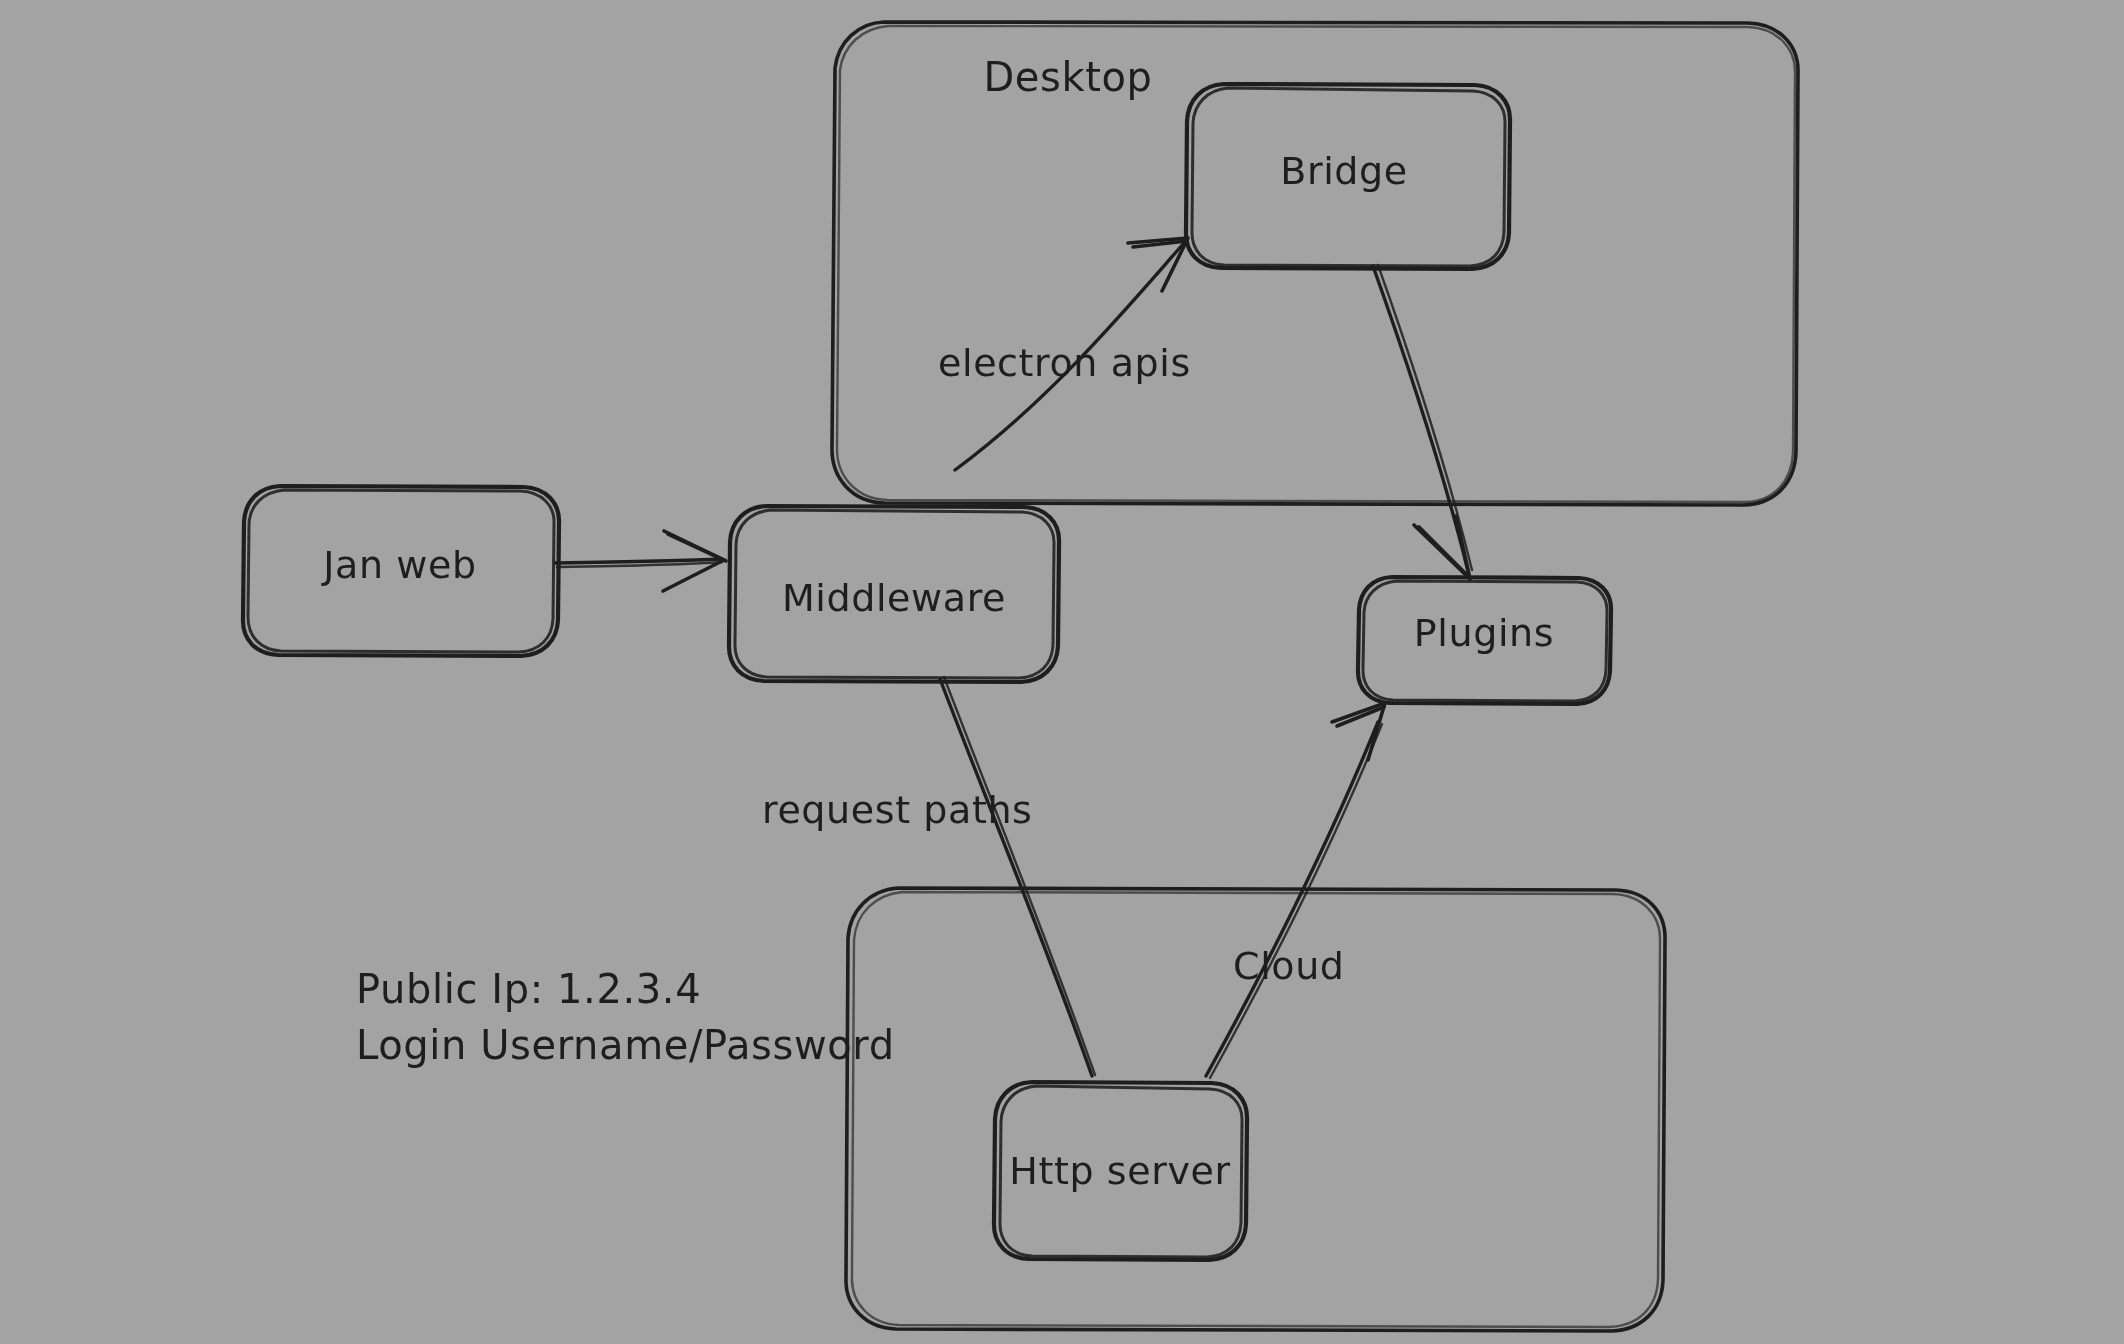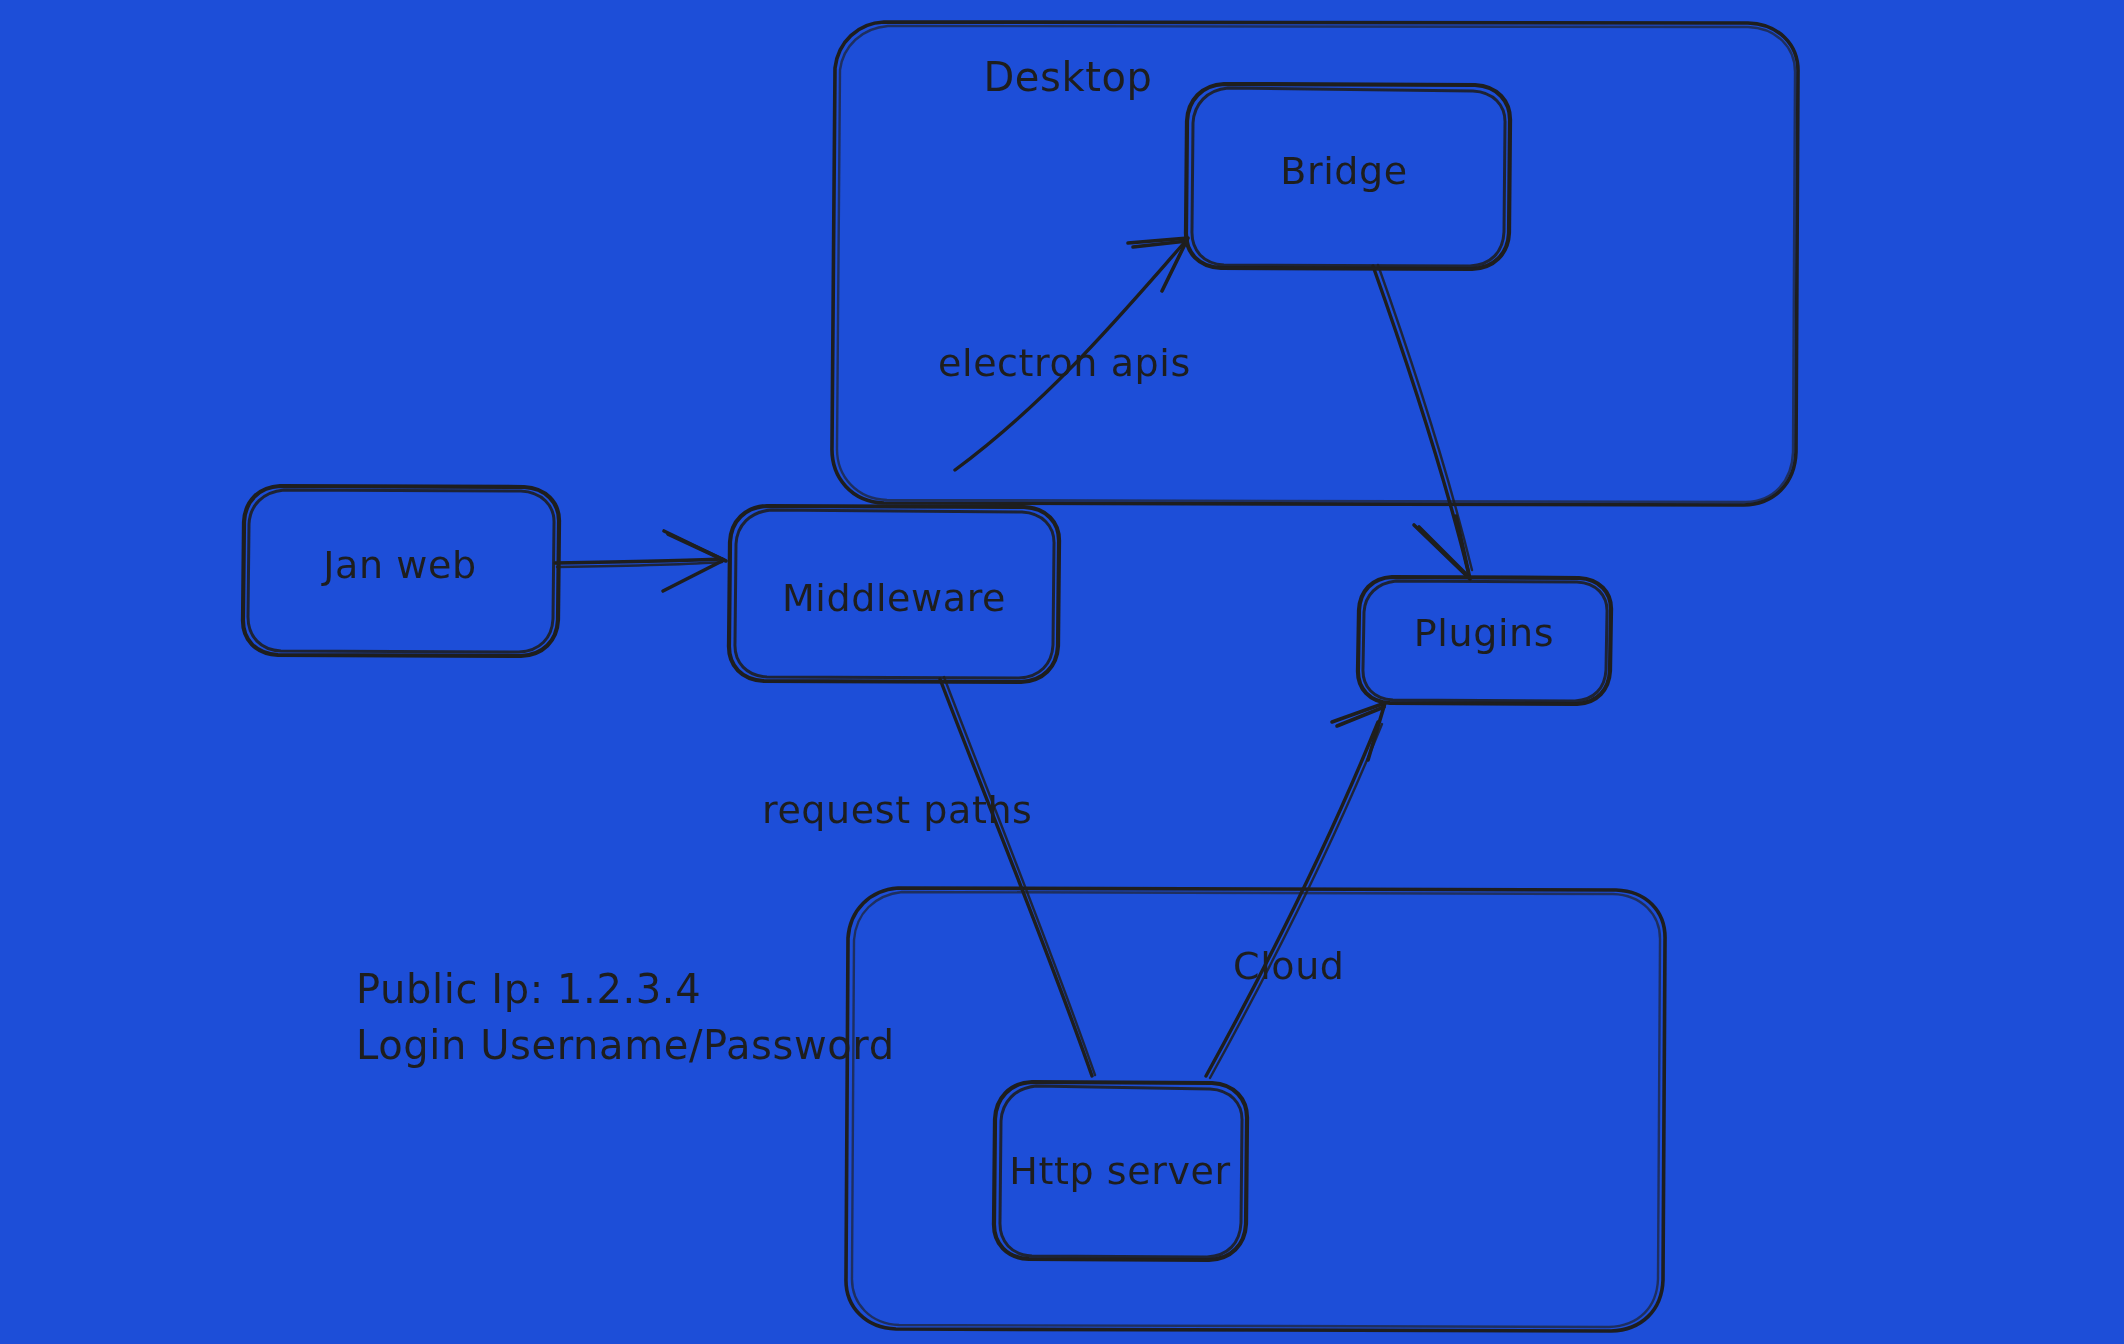--- a/index.html
+++ b/index.html
@@ -11,21 +11,21 @@
   body {
     width: 2124px;
     height: 1344px;
     overflow: hidden;
     font-family: "DejaVu Sans", sans-serif;
   }
   #canvas-root {
     position: relative;
     width: 2124px;
     height: 1344px;
-    background: #1d4ed8;
+    background: #a3a3a3;
   }
   svg#diagram {
     position: absolute;
     top: 0;
     left: 0;
     width: 2124px;
     height: 1344px;
     display: block;
   }
   .sketch-stroke {

